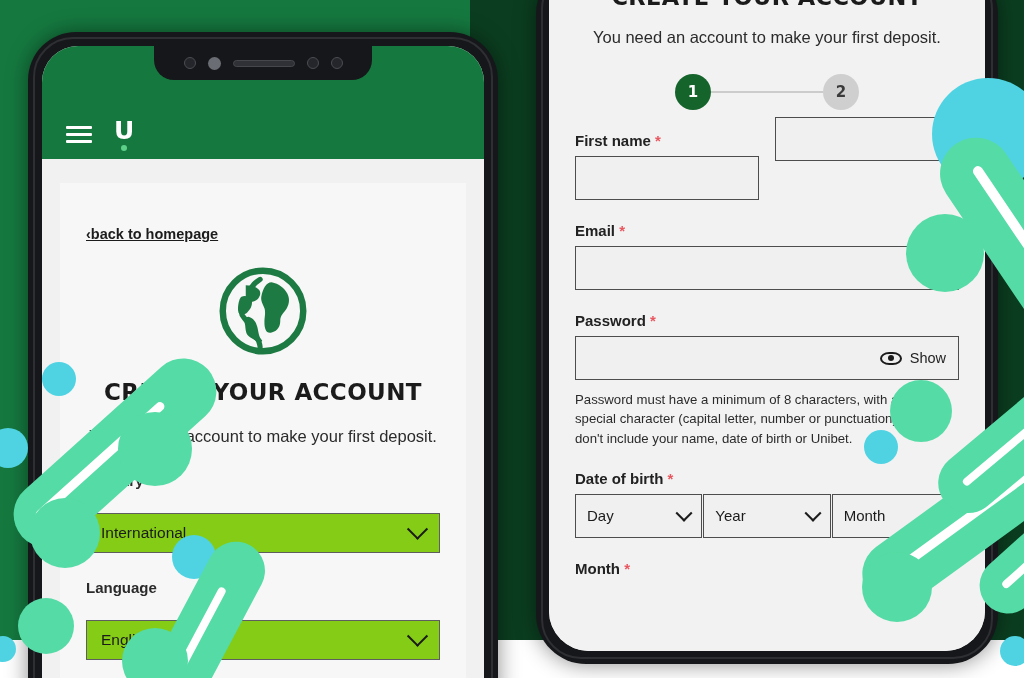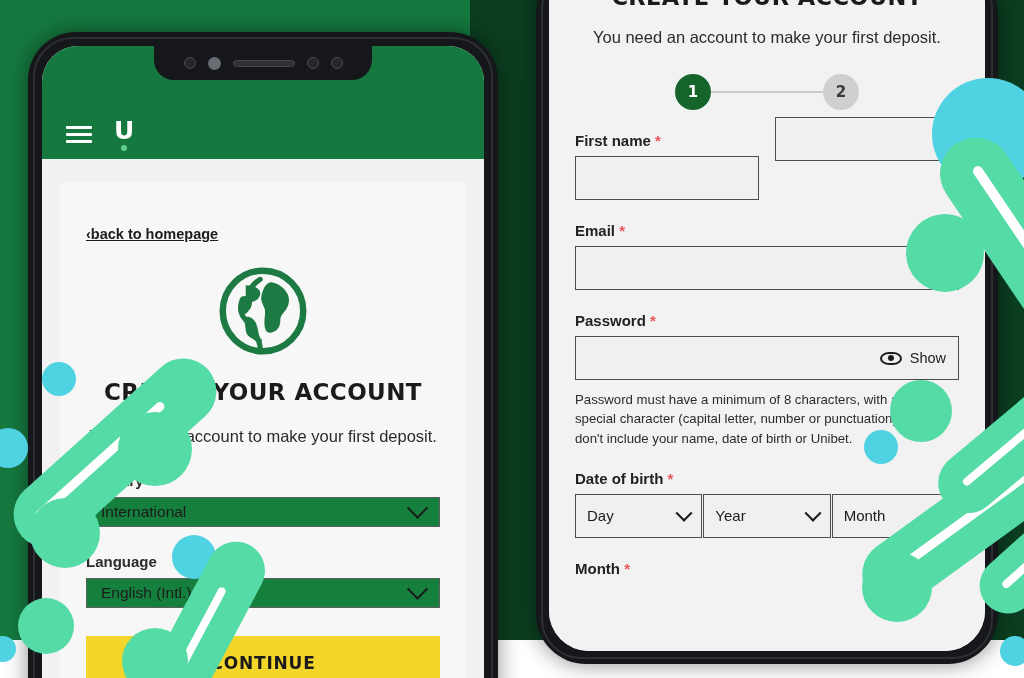--- a/index.html
+++ b/index.html
@@ -117,24 +117,24 @@
     color: #1b1b1b; font-family: "DejaVu Sans", sans-serif;
   }
   .sub-l {
     text-align: center; margin-top: 22px;
     font-size: 16.5px; color: #2b2b2b;
   }
   .fld-label {
     margin-top: 26px; font-size: 15px; color: #2b2b2b; font-weight: bold;
   }
   .select-box {
-    margin-top: 8px;
-    height: 30px;
+    margin-top: 24px;
+    height: 40px;
     border: 1.5px solid #5e5e5e;
-    background: #15803d;
+    background: #84cc16;
     display: flex; align-items: center; justify-content: space-between;
     padding: 0 14px;
     font-size: 15.5px; color: #1b1b1b;
   }
   .chev {
     width: 15px; height: 15px;
     border-right: 2.6px solid #1b1b1b;
     border-bottom: 2.6px solid #1b1b1b;
     transform: rotate(45deg) translate(-3px,-3px);
   }

